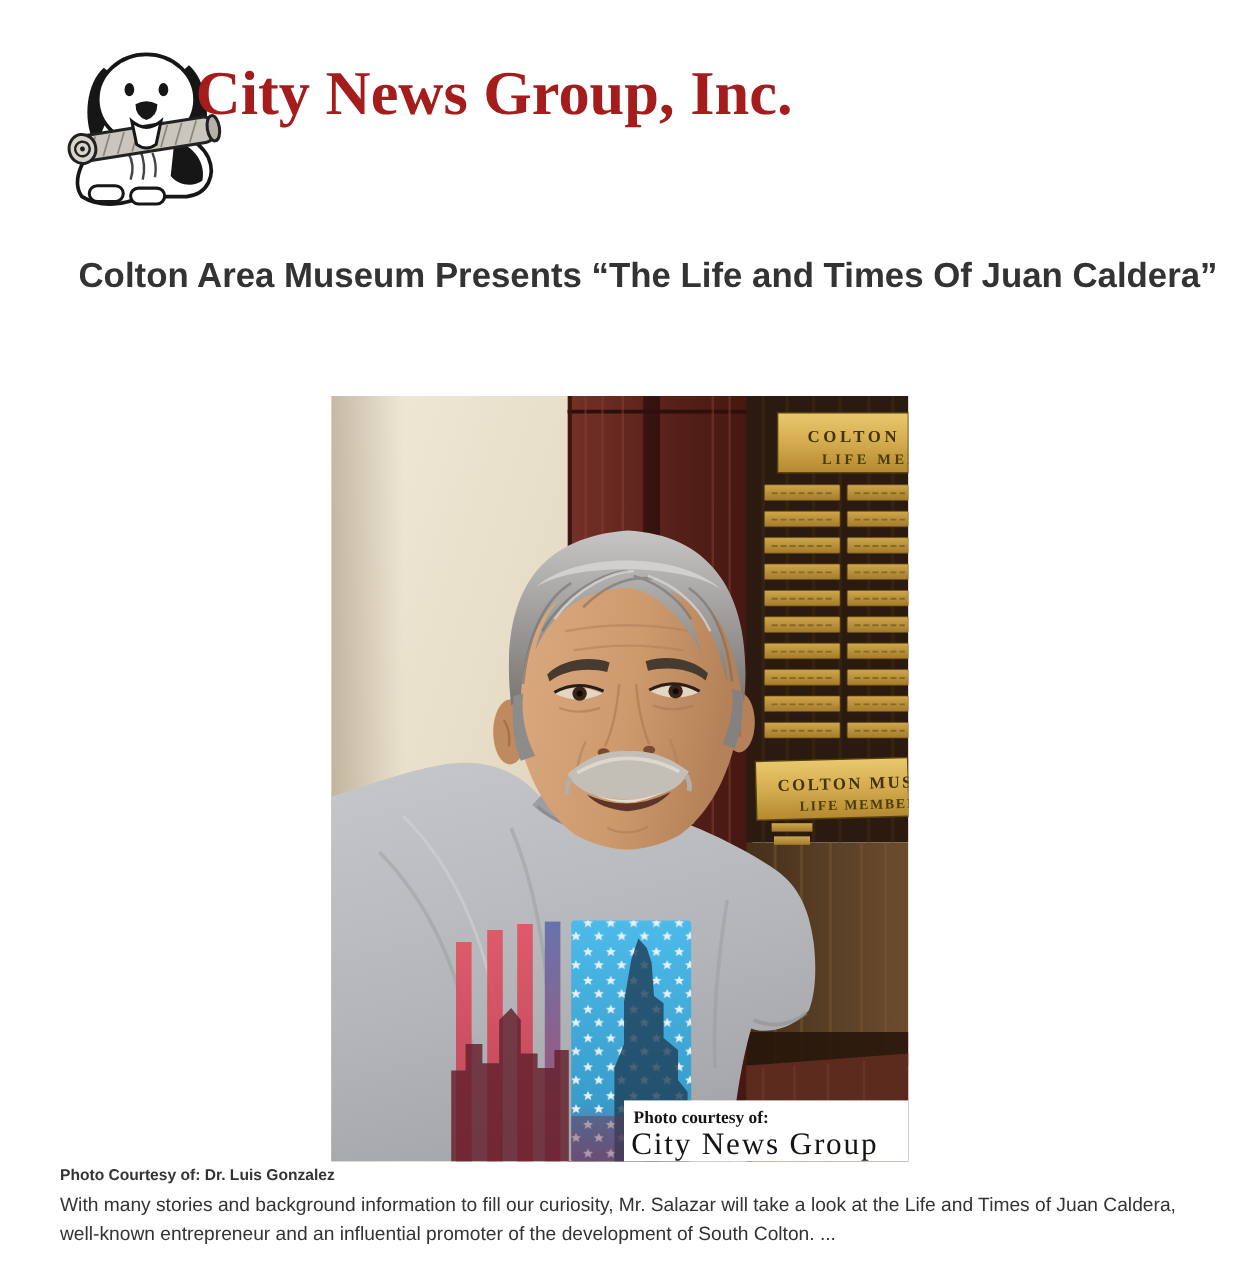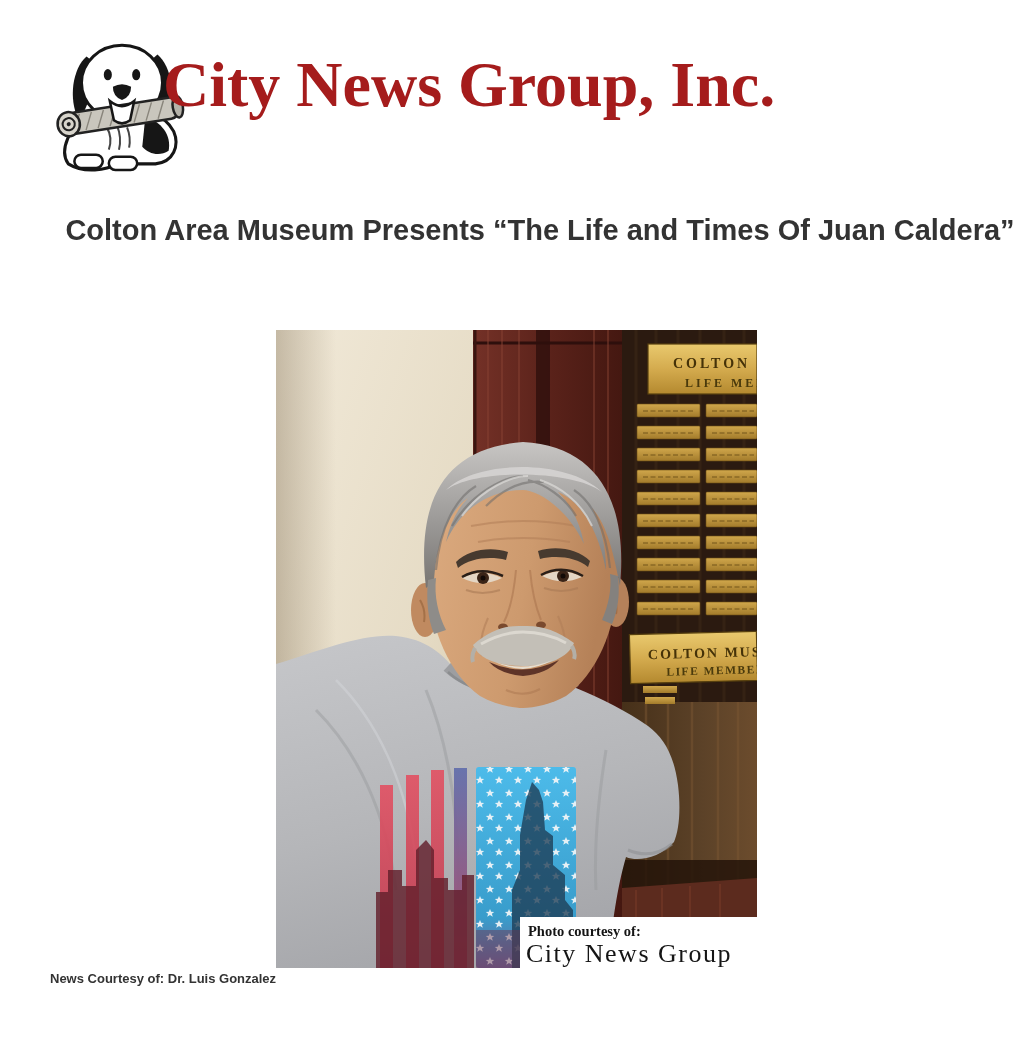--- a/index.html
+++ b/index.html
@@ -2,21 +2,21 @@
 <html><head>
 <meta charset="utf-8">
 <style>
   html,body{margin:0;padding:0;background:#ffffff;}
   #page{position:relative;width:1032px;height:1058px;background:#ffffff;overflow:hidden;
         font-family:"Liberation Sans",sans-serif;}
   
   #logo{position:absolute;left:0;top:0;width:1032px;height:180px;}
   #dog{position:absolute;left:46px;top:22px;width:152px;height:152px;}
   #logo-text{position:absolute;left:163px;top:53px;font-family:"Liberation Serif",serif;
-             font-weight:bold;font-size:64px;line-height:1;color:#a51c1c;letter-spacing:0px;white-space:nowrap;}
+             font-weight:bold;font-size:52px;line-height:1;color:#a51c1c;letter-spacing:0px;white-space:nowrap;}
   
   #headline{position:absolute;left:0;top:211px;width:1032px;text-align:center;padding-left:24px;}
   #headline .inner{display:inline-block;max-width:960px;font-weight:bold;font-size:29px;
                    line-height:38px;color:#333333;letter-spacing:0px;}
   
   #photo{position:absolute;left:276px;top:330px;width:481px;height:638px;margin:0;}
   
   #caption{position:absolute;left:50px;top:971px;font-size:13px;font-weight:bold;color:#333333;}
   #body-text{position:absolute;left:50px;top:993px;width:940px;font-size:16px;line-height:24px;color:#333333;}
 </style>
@@ -285,15 +285,16 @@
       </g>
 
       <g>
         <rect x="244" y="587" width="237" height="51" fill="#ffffff"></rect>
         <text x="252" y="606" font-family="Liberation Serif,serif" font-size="14.5" font-weight="bold" fill="#151515">Photo courtesy of:</text>
         <text x="250" y="632" font-family="Liberation Serif,serif" font-size="26" fill="#151515" style="letter-spacing:1.5px">City News Group</text>
       </g>
     </svg>
   </figure>
 
-  <div id="caption">News Courtesy of: Dr. Luis Gonzalez</div>
+  <div id="caption">Photo Courtesy of: Dr. Luis Gonzalez</div>
+  <div id="body-text">With many stories and background information to fill our curiosity, Mr. Salazar will take a look at the Life and Times of Juan Caldera, well-known entrepreneur and an influential promoter of the development of South Colton. ...</div>
 
 </div>
 
 </body></html>

